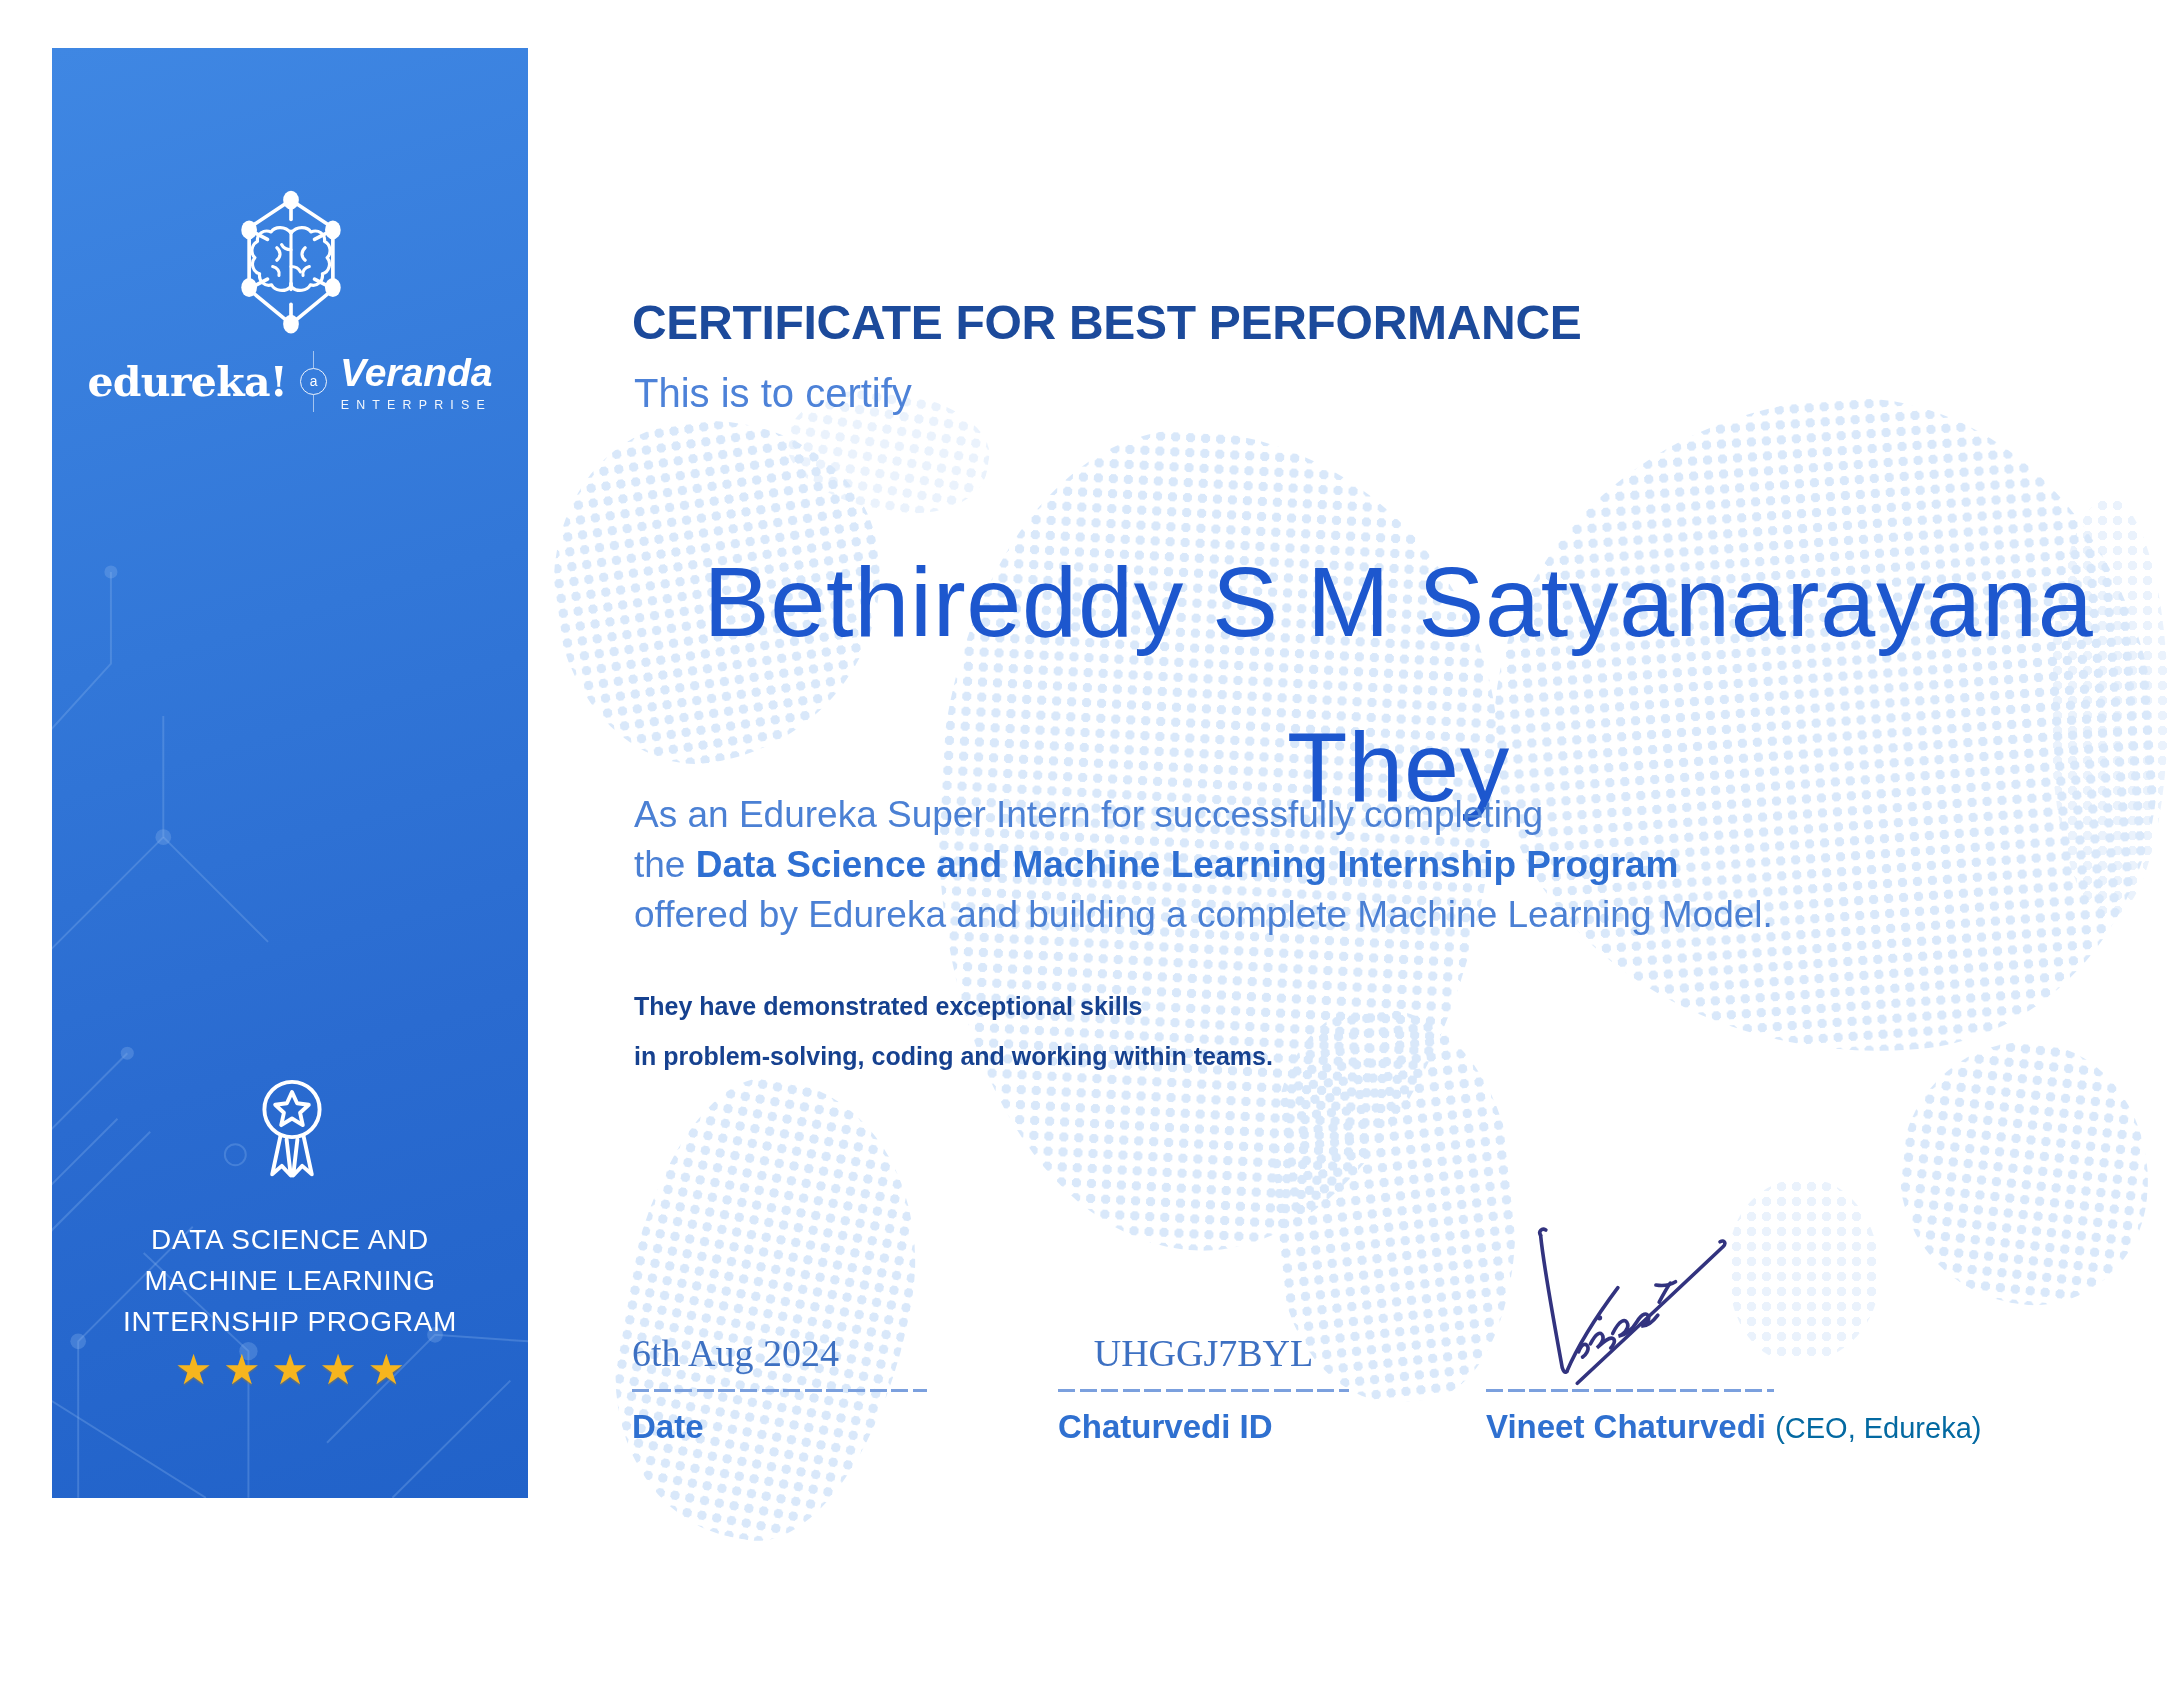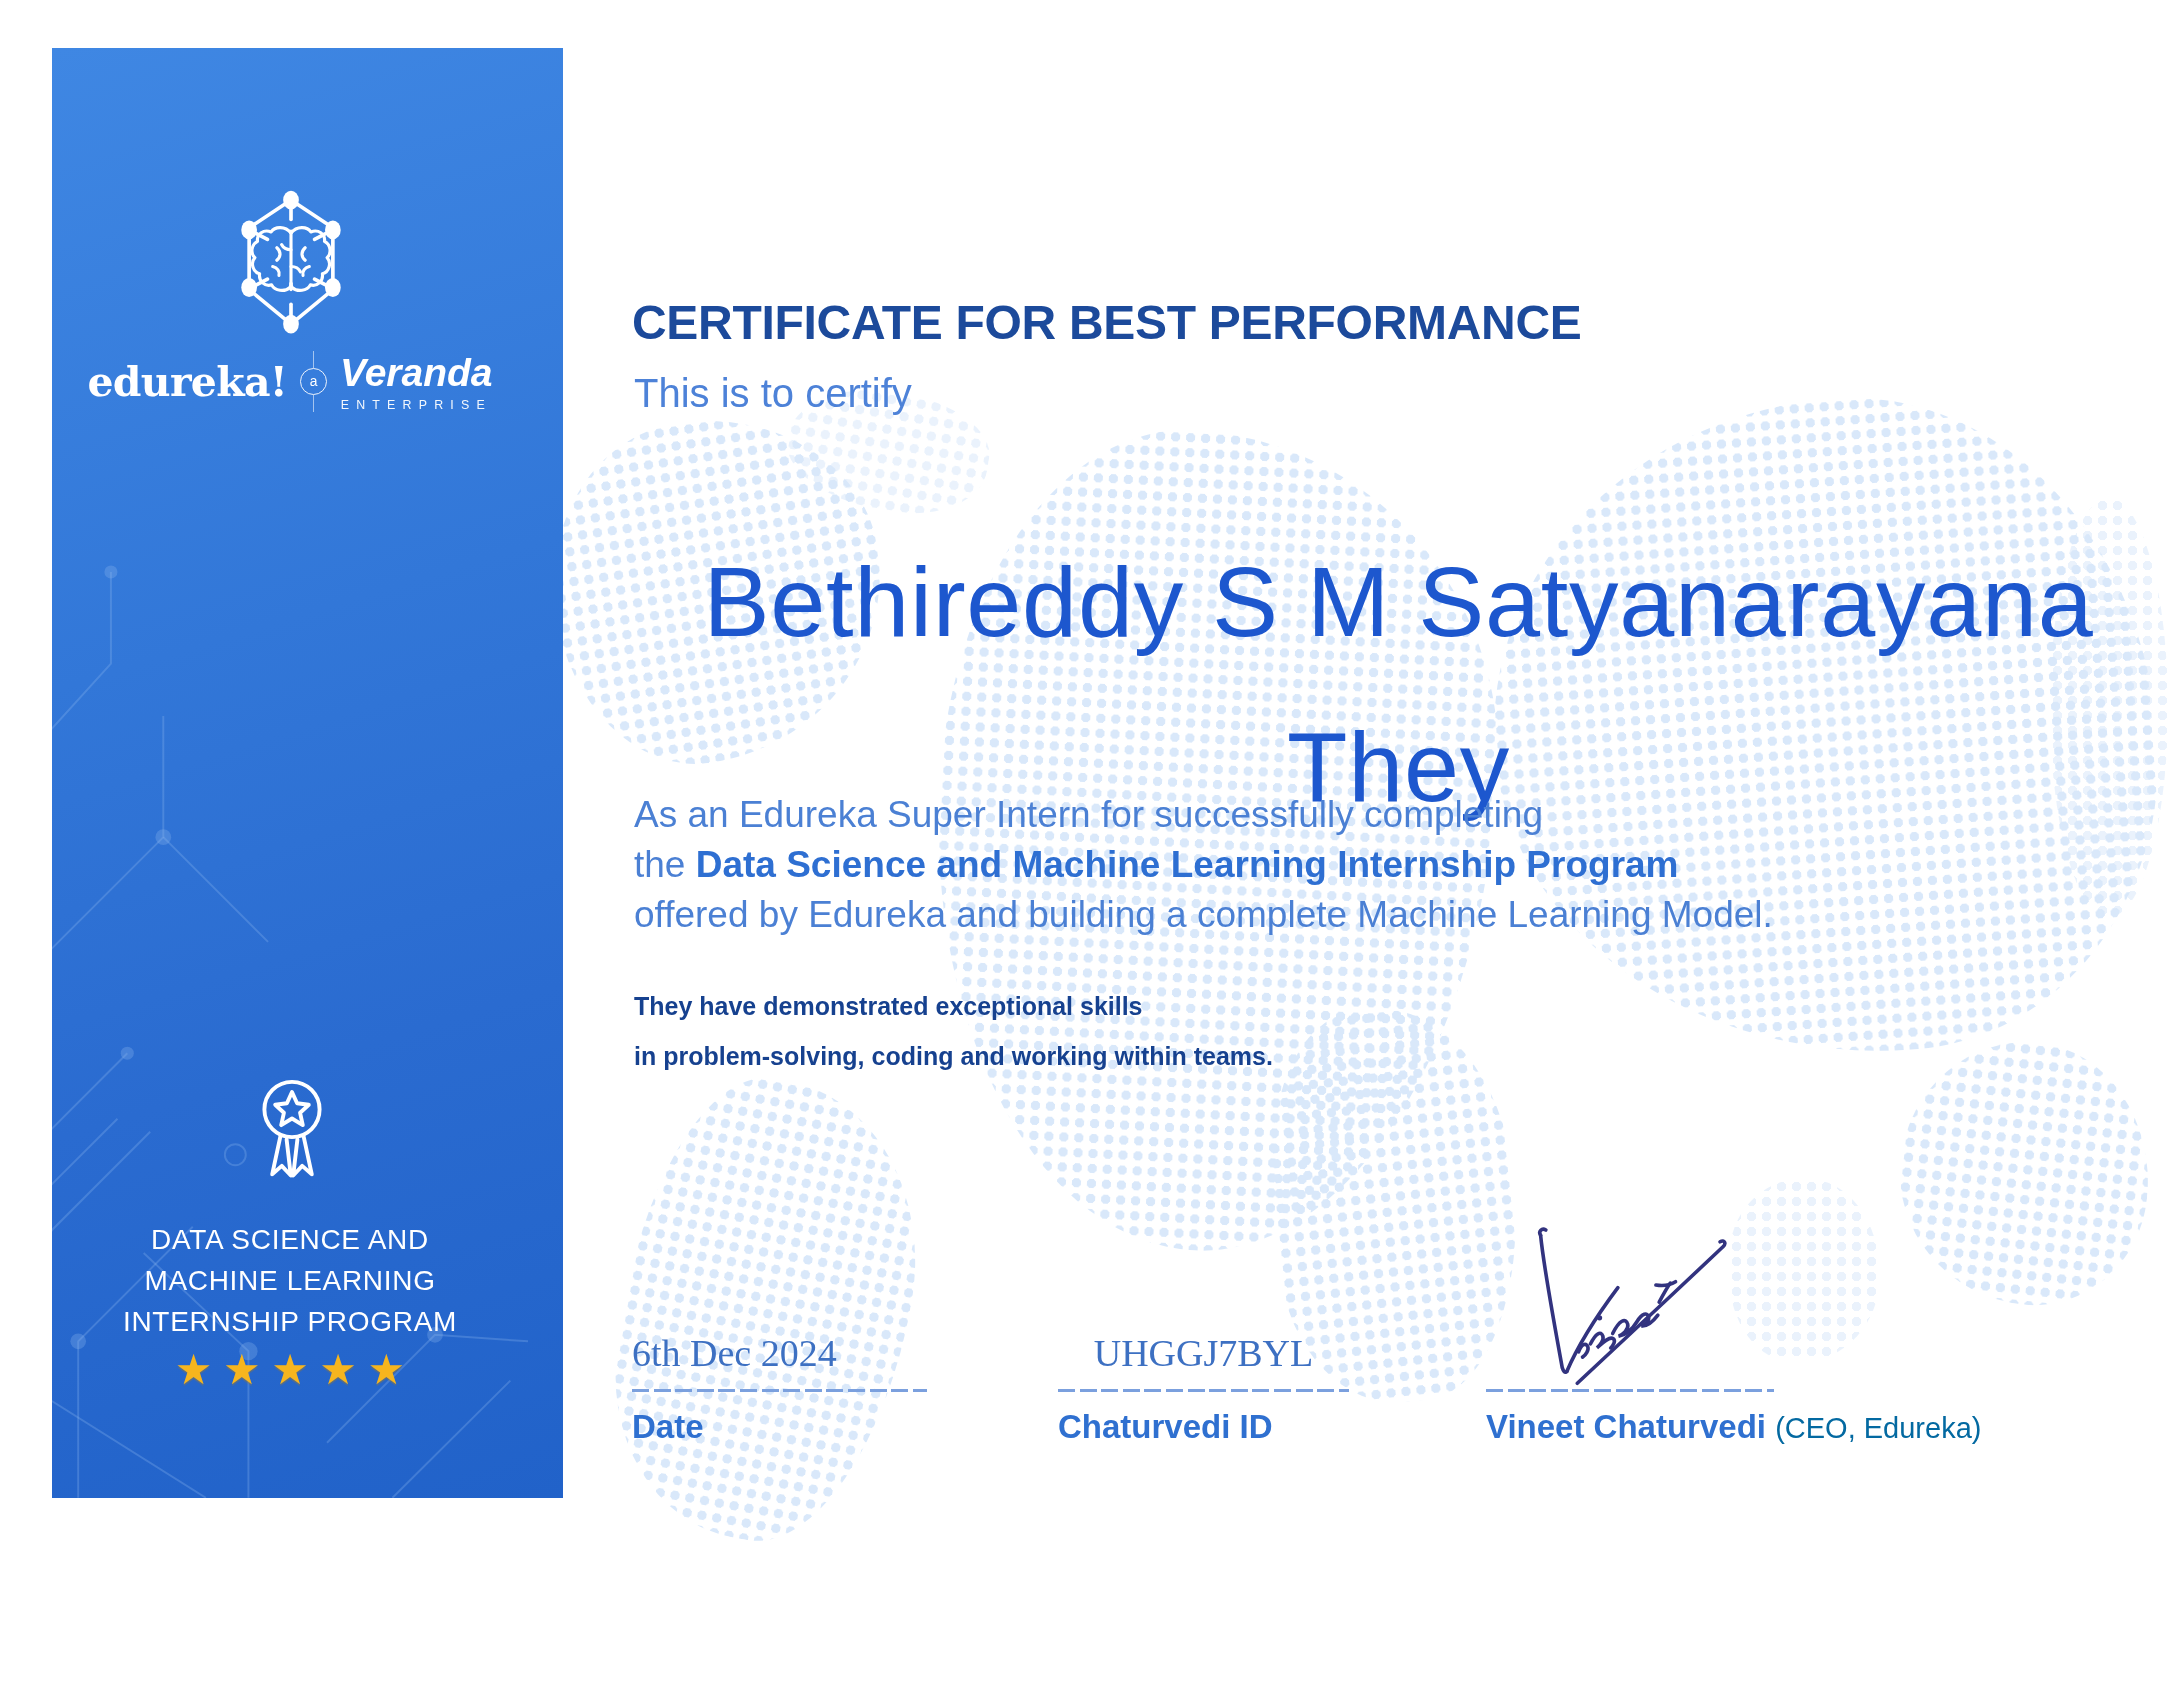--- a/index.html
+++ b/index.html
@@ -15,21 +15,21 @@
   .blob-eu{left:937px;top:432px;width:557px;height:819px;border-radius:42% 58% 50% 50%/45% 40% 60% 55%;transform:rotate(3deg);}
   .blob-as{left:1494px;top:400px;width:662px;height:655px;border-radius:55% 45% 40% 60%/50% 55% 45% 50%;transform:rotate(-4deg);}
   .blob-as2{left:2050px;top:498px;width:118px;height:419px;border-radius:50%;}
   .blob-au{left:1900px;top:1042px;width:249px;height:262px;border-radius:50% 50% 45% 55%/50% 55% 45% 50%;transform:rotate(6deg);}
   .blob-sa{left:626px;top:1081px;width:282px;height:459px;border-radius:40% 60% 45% 55%/55% 45% 60% 40%;transform:rotate(10deg);}
   .blob-in{left:1274px;top:1009px;width:242px;height:393px;border-radius:45% 55% 50% 50%/50% 50% 60% 40%;transform:rotate(-6deg);}
   .blob-se{left:1729px;top:1179px;width:151px;height:183px;border-radius:50% 50% 55% 45%/45% 55% 50% 50%;}
 
   
   .sidebar{position:absolute;left:52px;top:48px;width:476px;height:1450px;z-index:2;
-           background:linear-gradient(163deg,#3f87e3 0%,#3277d8 40%,#2a6bd0 68%,#2162c9 100%);padding-left:35px;}
+           background:linear-gradient(163deg,#3f87e3 0%,#3277d8 40%,#2a6bd0 68%,#2162c9 100%);}
   .sidebar-circuit{position:absolute;left:0;top:0;width:476px;height:1450px;}
   .brain-icon{position:absolute;left:172px;top:139px;width:134px;height:157px;}
   .logo-row{position:absolute;left:0;top:303px;width:476px;display:flex;justify-content:center;align-items:center;gap:13px;color:#fff;}
   .logo-edureka{font-family:"DejaVu Serif",serif;font-weight:700;font-size:41px;letter-spacing:-0.7px;}
   .logo-divider{display:flex;flex-direction:column;align-items:center;}
   .logo-divider .seg{width:1.3px;height:17px;background:rgba(255,255,255,.55);}
   .logo-a-circle{width:25px;height:25px;border:1.6px solid rgba(255,255,255,.9);border-radius:50%;
                  display:flex;align-items:center;justify-content:center;font-size:13.8px;color:#fff;}
   .logo-veranda-wrap{display:flex;flex-direction:column;align-items:center;}
   .logo-veranda{font-size:39px;font-weight:800;font-style:italic;letter-spacing:0px;}
@@ -185,21 +185,21 @@
     <div>As an Edureka Super Intern for successfully completing</div>
     <div><span>the </span><b>Data Science and Machine Learning Internship Program</b></div>
     <div>offered by Edureka and building a complete Machine Learning Model.</div>
   </div>
 
   <div class="main-text skills-block">
     <div>They have demonstrated exceptional skills</div>
     <div>in problem-solving, coding and working within teams.</div>
   </div>
 
-  <div class="footer-value date-value">6th Dec 2024</div>
+  <div class="footer-value date-value">6th Aug 2024</div>
   <div class="footer-value certid-value">UHGGJ7BYL</div>
 
   <svg class="signature-svg" viewBox="0 0 400 256" fill="none" stroke="#32337f" stroke-width="5.5" stroke-linecap="round">
     <path d="M62,20 C58,14 64,8 70,12"></path>
     <path d="M62,20 C66,62 84,162 95,222 C97,228 99,231 102,228"></path>
     <path d="M102,228 C120,186 150,140 180,100"></path>
     <path d="M120,198 c4,-11 11,-15 14,-8 c2,5 -3,13 -8,16"></path>
     <circle cx="152" cy="146" r="4" fill="#32337f" stroke="none"></circle>
     <path d="M138,186 c8,-16 16,-21 19,-12 c2,6 -4,14 -9,18 c10,-9 19,-18 25,-14 c4,3 0,10 -4,14"></path>
     <path d="M172,170 c10,-20 20,-25 23,-14 c2,8 -8,16 -14,18 c12,-2 22,-12 28,-22 c8,-13 16,-15 18,-7 c1,6 -6,12 -11,14 c10,0 19,-9 25,-17"></path>

